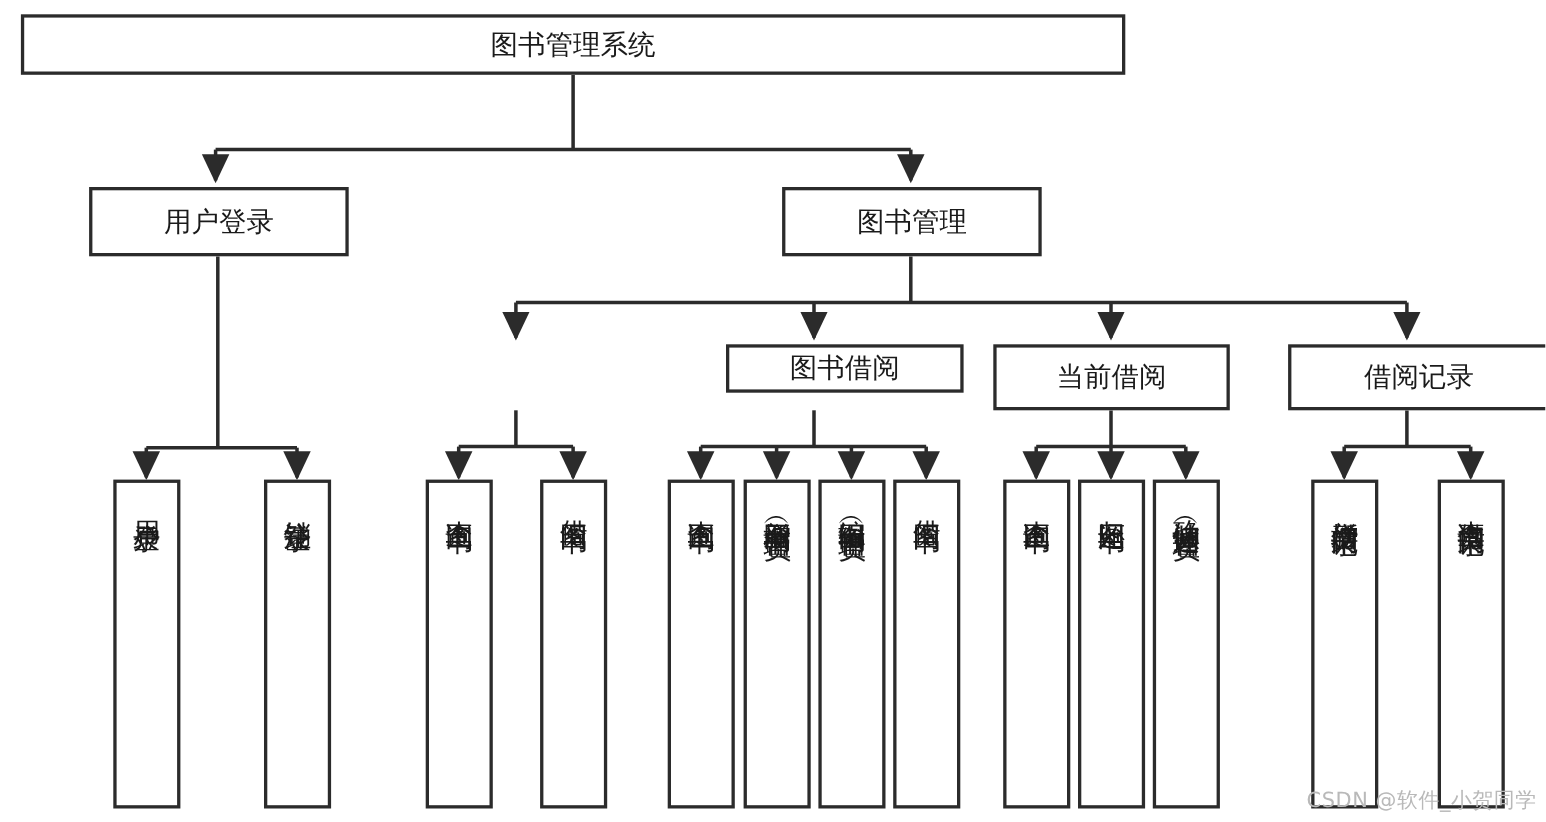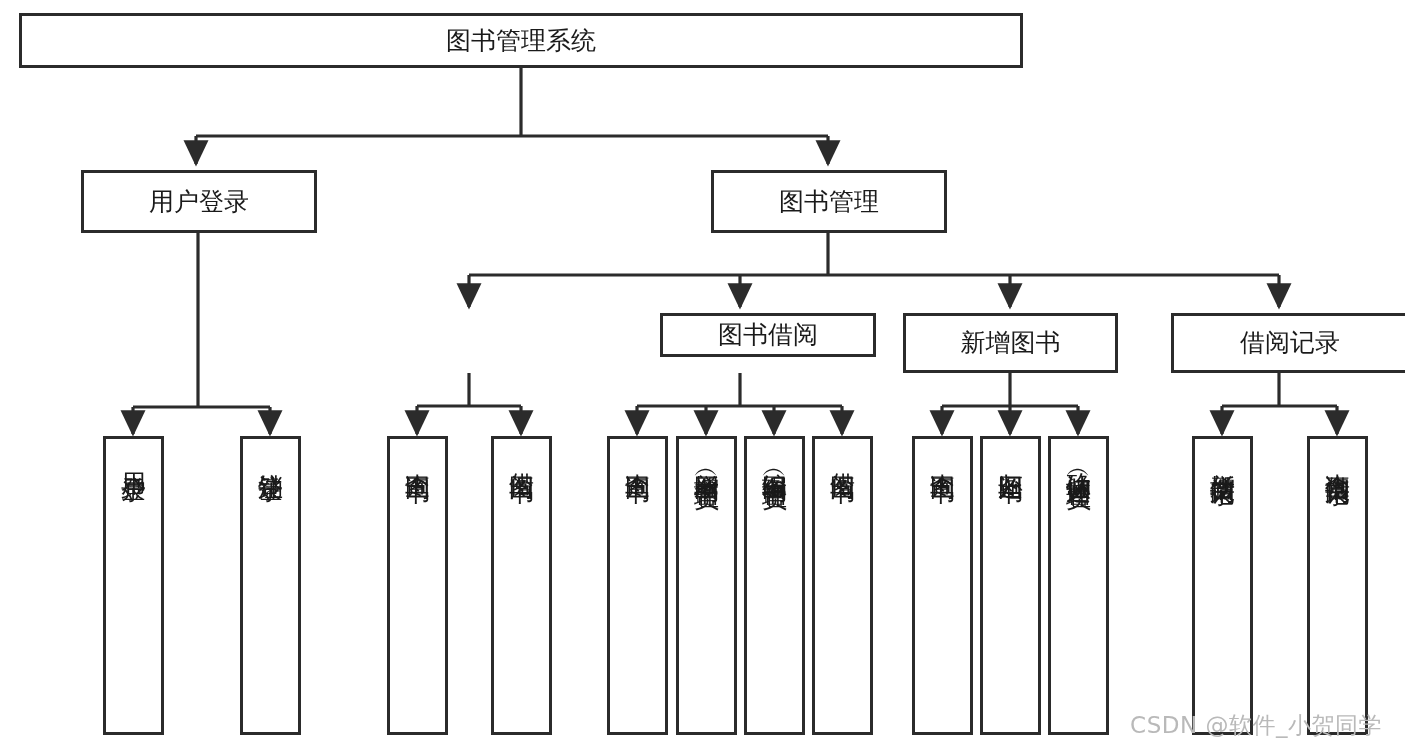--- a/index.html
+++ b/index.html
@@ -53,23 +53,23 @@
   }
   .vert .node-label {
     writing-mode: vertical-rl;
     text-orientation: upright;
     font-size: 25px;
     letter-spacing: 2px;
     line-height: 1;
   }
   .watermark {
     position: absolute;
-    right: 23px;
+    right: 8px;
     bottom: 6px;
-    font-size: 23px;
+    font-size: 19px;
     color: #b9b9b9;
     letter-spacing: 0.5px;
     user-select: none;
     white-space: nowrap;
   }
 </style>
 </head>
 <body>
 
 <div id="diagram-root">
@@ -133,21 +133,21 @@
     <span class="node-label">用户登录</span>
   </div>
   <div class="node-box horiz" style="left:711px; top:170px; width:236px; height:63px;">
     <span class="node-label">图书管理</span>
   </div>
 
   <div class="node-box horiz" style="left:632px; top:313px; width:216px; height:44px;margin-left:28px;">
     <span class="node-label">图书借阅</span>
   </div>
   <div class="node-box horiz" style="left:903px; top:313px; width:215px; height:60px;">
-    <span class="node-label">新增图书</span>
+    <span class="node-label">当前借阅</span>
   </div>
   <div class="node-box horiz" style="left:1171px; top:313px; width:238px; height:60px;">
     <span class="node-label">借阅记录</span>
   </div>
 
   <div class="node-box vert" style="left:103px; top:436px; width:61px; height:299px;">
     <span class="node-label">用户登录</span>
   </div>
   <div class="node-box vert" style="left:240px; top:436px; width:61px; height:299px;">
     <span class="node-label">注销登录</span>

